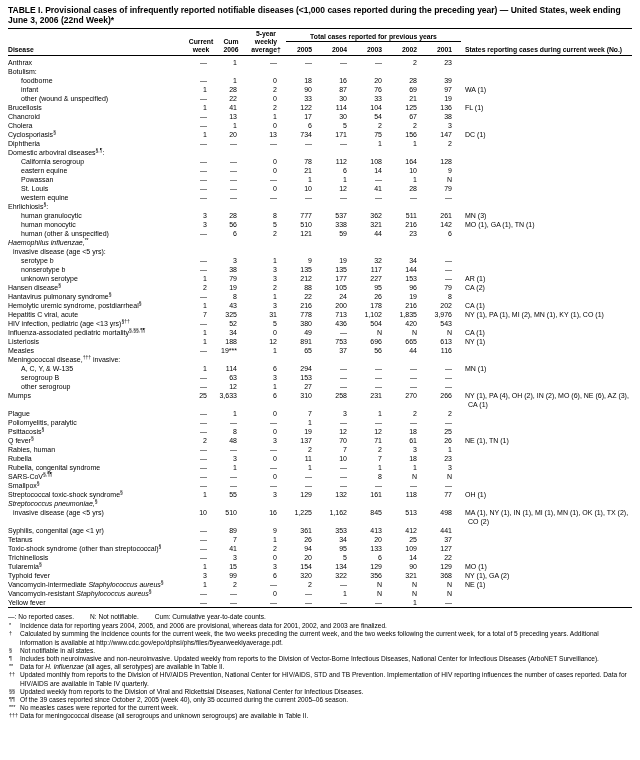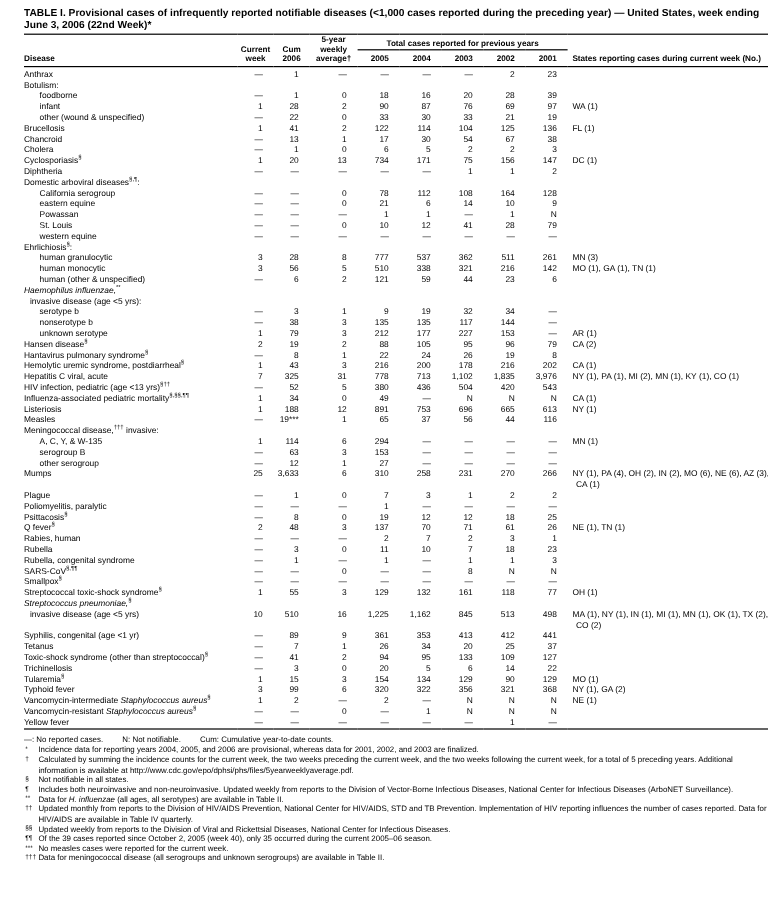--- a/index.html
+++ b/index.html
@@ -1,17 +1,17 @@
 <!DOCTYPE html>
 <html><head>
 <meta charset="utf-8">
 <style>
   html,body{margin:0;padding:0;background:#fff;color:#000;width:640px;height:760px;overflow:hidden;
     font-family:"Liberation Sans","DejaVu Sans",sans-serif;}
-  .page{padding:5px 8px 0 20px;}
+  .page{padding:5px 8px 0 8px;}
   .title{font-size:8.5px;font-weight:bold;line-height:10px;width:624px;margin-bottom:3px;}
   table{border-collapse:collapse;table-layout:fixed;width:624px;border-top:1px solid #000;border-bottom:1px solid #000;}
   thead th{font-weight:bold;font-size:6.8px;line-height:8px;vertical-align:bottom;padding:1px 0 1px 0;}
   .th-disease{text-align:left;}
   .th-num{text-align:center;}
   .th-group{border-bottom:1px solid #000;text-align:center;white-space:nowrap;padding-bottom:0;}
   .th-year{text-align:right;padding-right:9px;}
   .th-states{text-align:left;white-space:nowrap;overflow:visible;padding-left:4px;}
   tbody{border-top:1px solid #000;}
   tbody td{font-size:7px;line-height:9px;vertical-align:top;padding:0;}

